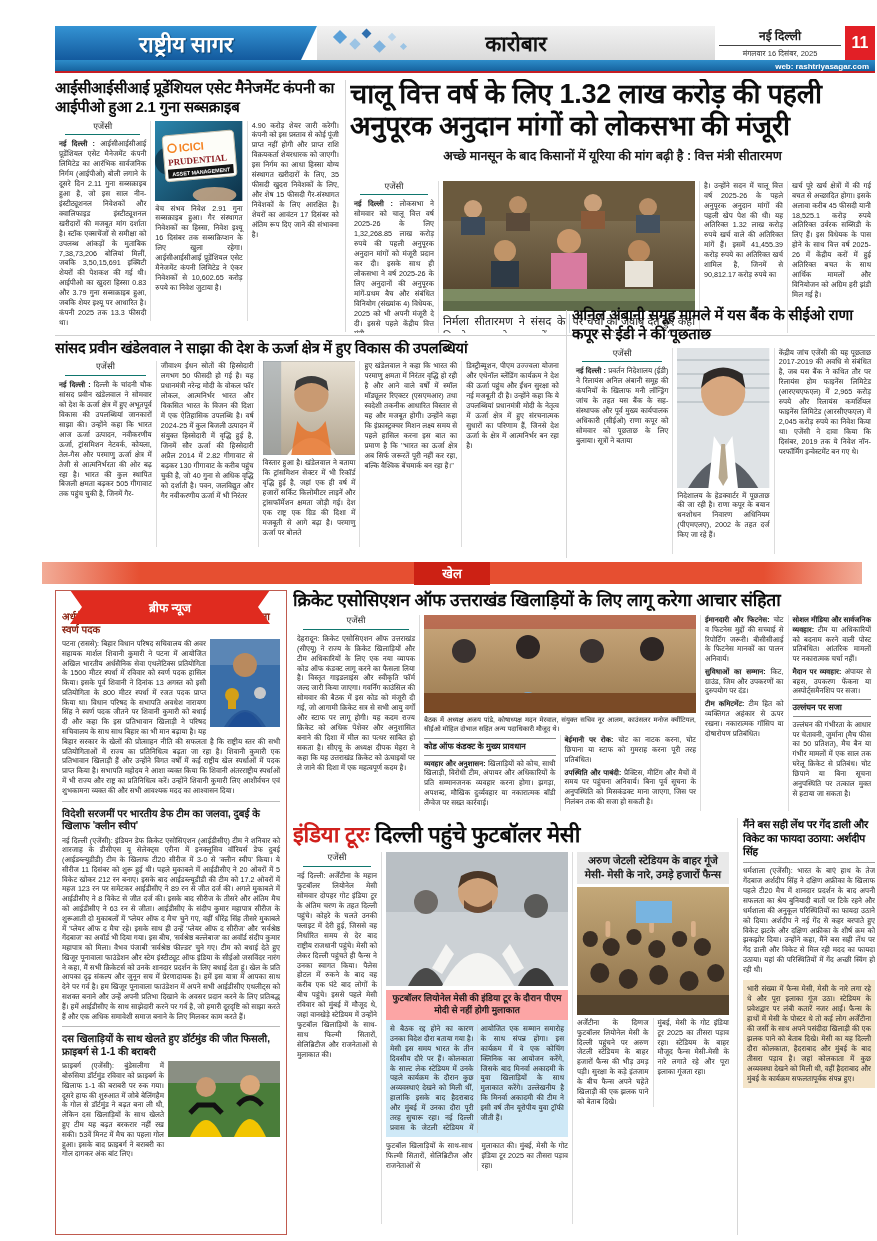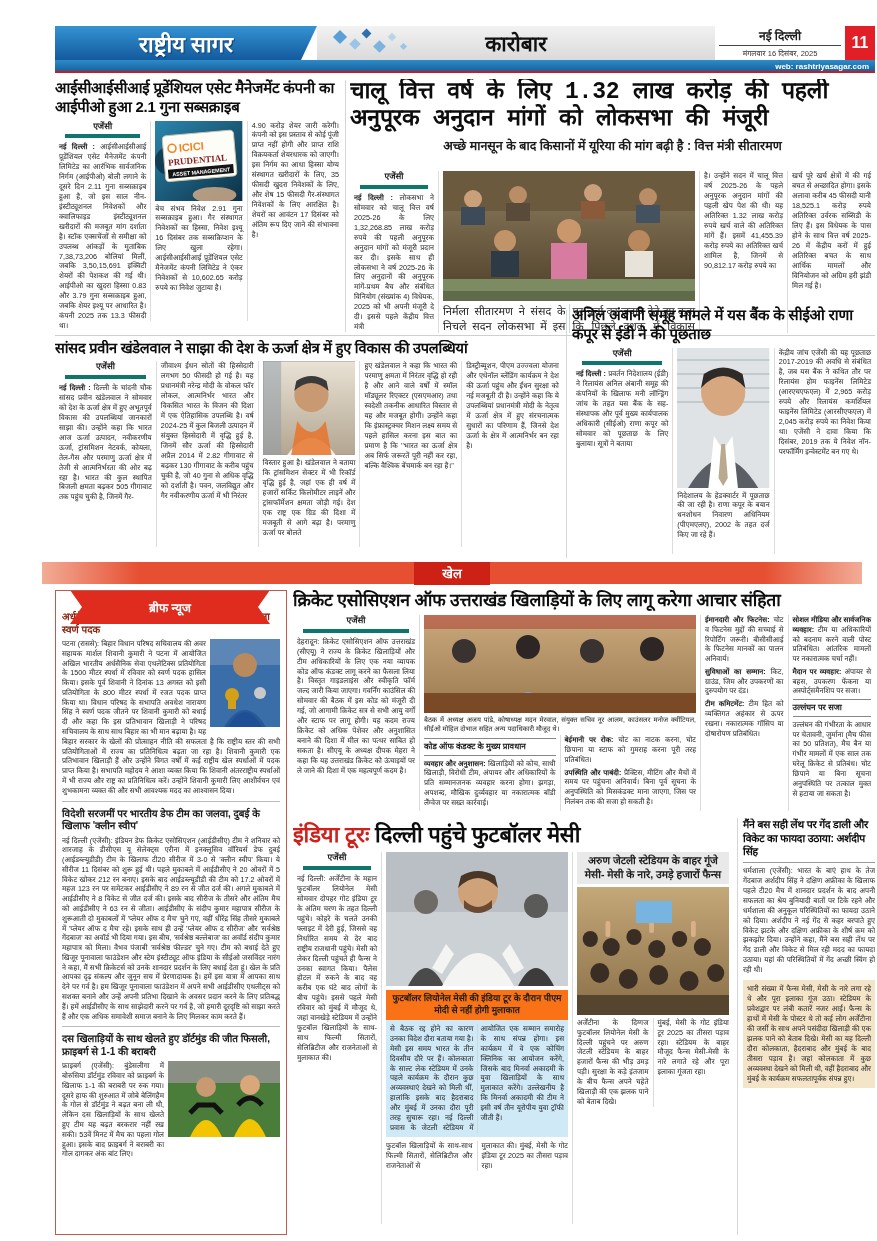--- a/index.html
+++ b/index.html
@@ -22,22 +22,22 @@
      display:flex;align-items:center;justify-content:center;font-size:16px;font-weight:bold;}
   .web-strip{position:absolute;left:55px;top:60px;width:820px;height:13px;
      background:linear-gradient(180deg,#2d8cc9,#16639f);border-bottom:2px solid #c61d23;
      color:#fff;font-size:8px;font-weight:bold;text-align:right;line-height:13px;padding-right:6px;box-sizing:border-box;}
   
   .article{position:absolute;overflow:hidden;}
   .hl{font-weight:bold;color:#0d0d0d;letter-spacing:-.2px;}
   .body-row{display:flex;margin-top:4px;}
   .col{flex:1;min-width:0;font-size:7.2px;line-height:1.38;text-align:justify;padding:0 4px;}
   .col + .col{border-left:1px solid #dcdcdc;}
-  .byline{text-align:center;font-size:8.5px;font-weight:bold;color:#222;
-     border-bottom:4px solid #0f766e;margin:0 6px 4px 6px;padding-bottom:2px;}
+  .byline{text-align:center;font-size:8.5px;font-weight:normal;color:#222;
+     border-bottom:1px solid #0f766e;margin:0 6px 4px 6px;padding-bottom:2px;}
   .dl{font-weight:bold;}
   .ph{display:block;width:100%;}
   .caption{font-size:6.8px;line-height:1.35;text-align:justify;color:#222;margin-top:2px;}
   .vline{position:absolute;width:1px;background:#d6d6d6;}
   .hline{position:absolute;height:1px;background:#cfcfcf;}
   
   .khel-band{position:absolute;left:42px;top:562px;width:820px;height:22px;
      background:linear-gradient(90deg,#f2ac97,#e64f31 12%,#e64f31 88%,#f2ac97);display:flex;align-items:center;justify-content:center;}
   .khel-label{background:#cc2114;color:#fff;font-weight:bold;font-size:13px;padding:2px 28px 3px;}
   
@@ -50,21 +50,21 @@
   .brief-h.red{color:#8b2412;}
   .brief-b{font-size:7.2px;line-height:1.36;text-align:justify;}
   .brief-div{border-top:1px solid #b9b9b9;margin:5px 0 2px;}
   .fl-r{float:right;margin:0 0 3px 4px;}
   
   .prov{margin:0 0 3px;font-size:7.2px;line-height:1.36;text-align:justify;}
   .subhead-rule{font-size:8.2px;font-weight:bold;border-top:1px solid #888;border-bottom:1px solid #888;
      padding:2px 0;margin:3px 0;}
   
   .blue-box{background:#cfe9f7;}
-  .sub-blue{background:#f97316;font-size:9px;font-weight:bold;line-height:1.3;padding:3px 4px;text-align:center;}
+  .sub-blue{background:#fca5a5;font-size:9px;font-weight:bold;line-height:1.3;padding:3px 4px;text-align:center;}
   .sub-gray{background:#e9e9e9;font-size:10.5px;font-weight:bold;line-height:1.3;padding:2px 3px;text-align:center;}
   .two-col{column-count:2;column-gap:7px;column-rule:1px solid #cfd8dd;}
   .tan-block{background:#f4e4c8;padding:4px;font-size:7.2px;line-height:1.38;text-align:justify;margin-top:5px;}
 </style>
 </head>
 <body>
 
 <div class="page">
 
   <div class="masthead">
@@ -120,21 +120,21 @@
       </div>
       <div class="col">
         <span>4.90 करोड़ शेयर जारी करेगी। कंपनी को इस प्रस्ताव से कोई पूंजी प्राप्त नहीं होगी और प्राप्त राशि विक्रयकर्ता शेयरधारक को जाएगी। इस निर्गम का आधा हिस्सा योग्य संस्थागत खरीदारों के लिए, 35 फीसदी खुदरा निवेशकों के लिए, और शेष 15 फीसदी गैर-संस्थागत निवेशकों के लिए आरक्षित है। शेयरों का आवंटन 17 दिसंबर को अंतिम रूप दिए जाने की संभावना है।</span>
       </div>
     </div>
   </div>
 
   <div class="vline" style="left:345px;top:80px;height:252px;"></div>
 
   <div class="article" style="left:350px;top:79px;width:525px;height:254px;">
-    <div class="hl" style="font-size:23px;line-height:1.18;font-family:Liberation Mono, monospace;">चालू वित्त वर्ष के लिए 1.32 लाख करोड़ की पहली अनुपूरक अनुदान मांगों को लोकसभा की मंजूरी</div>
+    <div class="hl" style="font-size:27px;line-height:1.18;">चालू वित्त वर्ष के लिए 1.32 लाख करोड़ की पहली अनुपूरक अनुदान मांगों को लोकसभा की मंजूरी</div>
     <div style="font-size:12.5px;font-weight:bold;text-align:center;margin:4px 0 17px;">अच्छे मानसून के बाद किसानों में यूरिया की मांग बढ़ी है : वित्त मंत्री सीतारमण</div>
     <div class="body-row" style="height:172px;">
       <div class="col" style="flex:0 0 80px;">
         <div class="byline">एजेंसी</div>
         <span class="dl">नई दिल्ली :</span>
         <span>लोकसभा ने सोमवार को चालू वित्त वर्ष 2025-26 के लिए 1,32,268.85 लाख करोड़ रुपये की पहली अनुपूरक अनुदान मांगों को मंजूरी प्रदान कर दी। इसके साथ ही लोकसभा ने वर्ष 2025-26 के लिए अनुदानों की अनुपूरक मांगें-प्रथम बैच और संबंधित विनियोग (संख्यांक 4) विधेयक, 2025 को भी अपनी मंजूरी दे दी। इससे पहले केंद्रीय वित्त मंत्री</span>
       </div>
       <div class="col" style="flex:0 0 252px;">
         <svg class="ph" viewBox="0 0 252 130" style="height:130px;" preserveAspectRatio="none">
           <defs>

